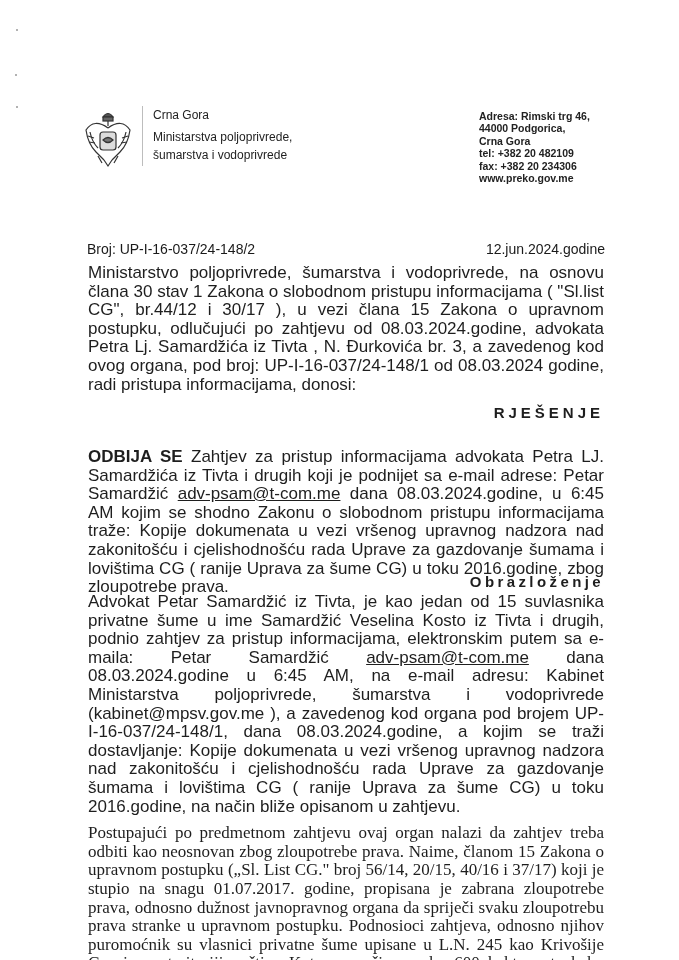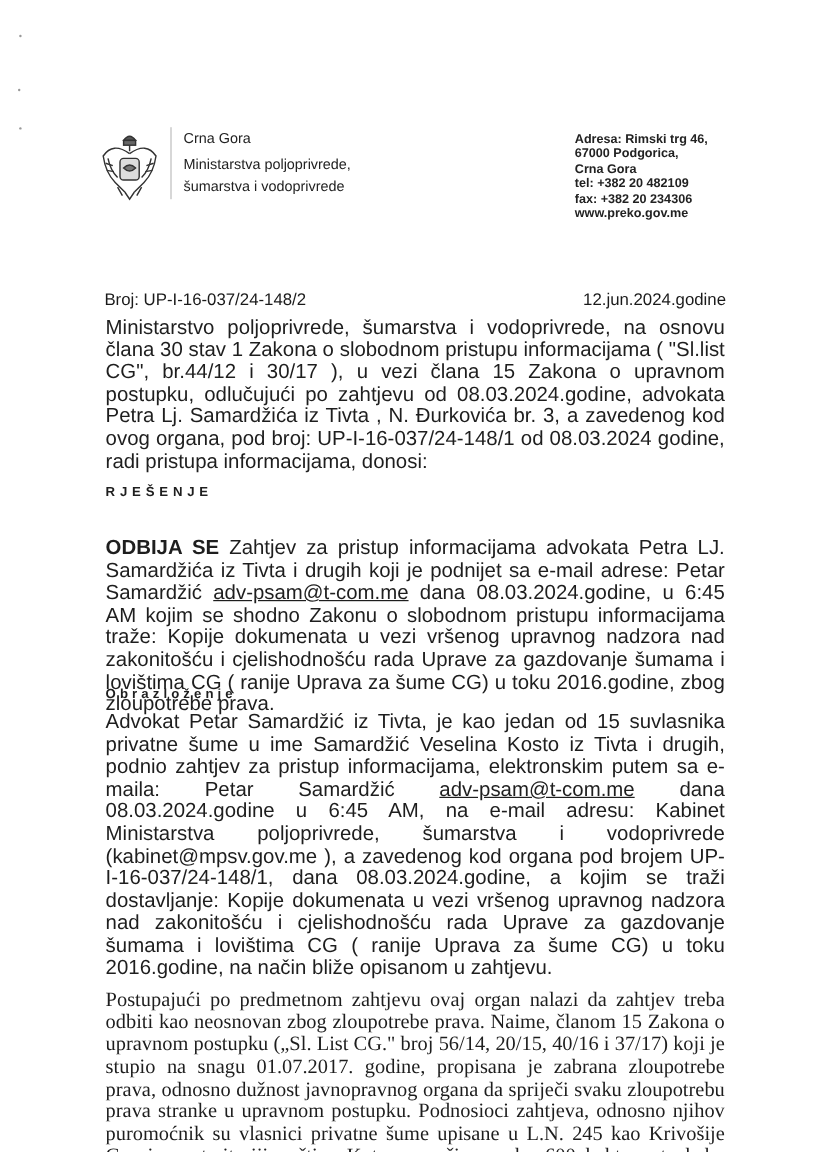--- a/index.html
+++ b/index.html
@@ -7,21 +7,21 @@
     .speck { position: absolute; width: 2px; height: 2px; background: #999; border-radius: 1px; }
     .header { position: absolute; left: 82px; top: 106px; display: flex; align-items: flex-start; }
     .crest { width: 52px; height: 60px; margin-top: 2px; }
     .divider { width: 1px; height: 60px; background: #bdbdbd; margin: 0 10px 0 8px; }
     .ministry { font-size: 12px; line-height: 18px; color: #222; }
     .ministry .country { margin-bottom: 4px; }
     .address { position: absolute; left: 479px; top: 110px; font-size: 10.5px; line-height: 12.4px; color: #222; font-weight: bold; }
     .meta { position: absolute; left: 87px; top: 222px; width: 518px; font-size: 14px; display: flex; justify-content: space-between; margin-top: 19px; }
     .body-text { position: absolute; left: 88px; width: 516px; font-size: 17px; line-height: 18.6px; text-align: justify; color: #1e1e1e; }
     .body-text p { margin: 0; }
-    .heading { position: absolute; left: 88px; width: 516px; text-align: left; font-weight: bold; font-size: 11px; letter-spacing: 4px; color: #1e1e1e; }
+    .heading { position: absolute; left: 88px; width: 516px; text-align: right; font-weight: bold; font-size: 15px; letter-spacing: 4px; color: #1e1e1e; }
     .heading.obraz { letter-spacing: 3.4px; }
     .bold { font-weight: bold; }
     .link { text-decoration: underline; }
     .p-gap { margin-top: 8px !important; font-family: Liberation Serif, serif; }
   </style>
 </head>
 <body>
 
 <span class="speck" style="left:16px;top:29px;"></span>
 <span class="speck" style="left:15px;top:74px;"></span>
@@ -46,21 +46,21 @@
   <div class="divider"></div>
   <div class="ministry">
     <div class="country">Crna Gora</div>
     <div>Ministarstva poljoprivrede,</div>
     <div>šumarstva i vodoprivrede</div>
   </div>
 </div>
 
 <div class="address">
   <div>Adresa: Rimski trg 46,</div>
-  <div>67000 Podgorica,</div>
+  <div>44000 Podgorica,</div>
   <div>Crna Gora</div>
   <div>tel: +382 20 482109</div>
   <div>fax: +382 20 234306</div>
   <div>www.preko.gov.me</div>
 </div>
 
 <div class="meta">
   <span>Broj: UP-I-16-037/24-148/2</span>
   <span>12.jun.2024.godine</span>
 </div>

